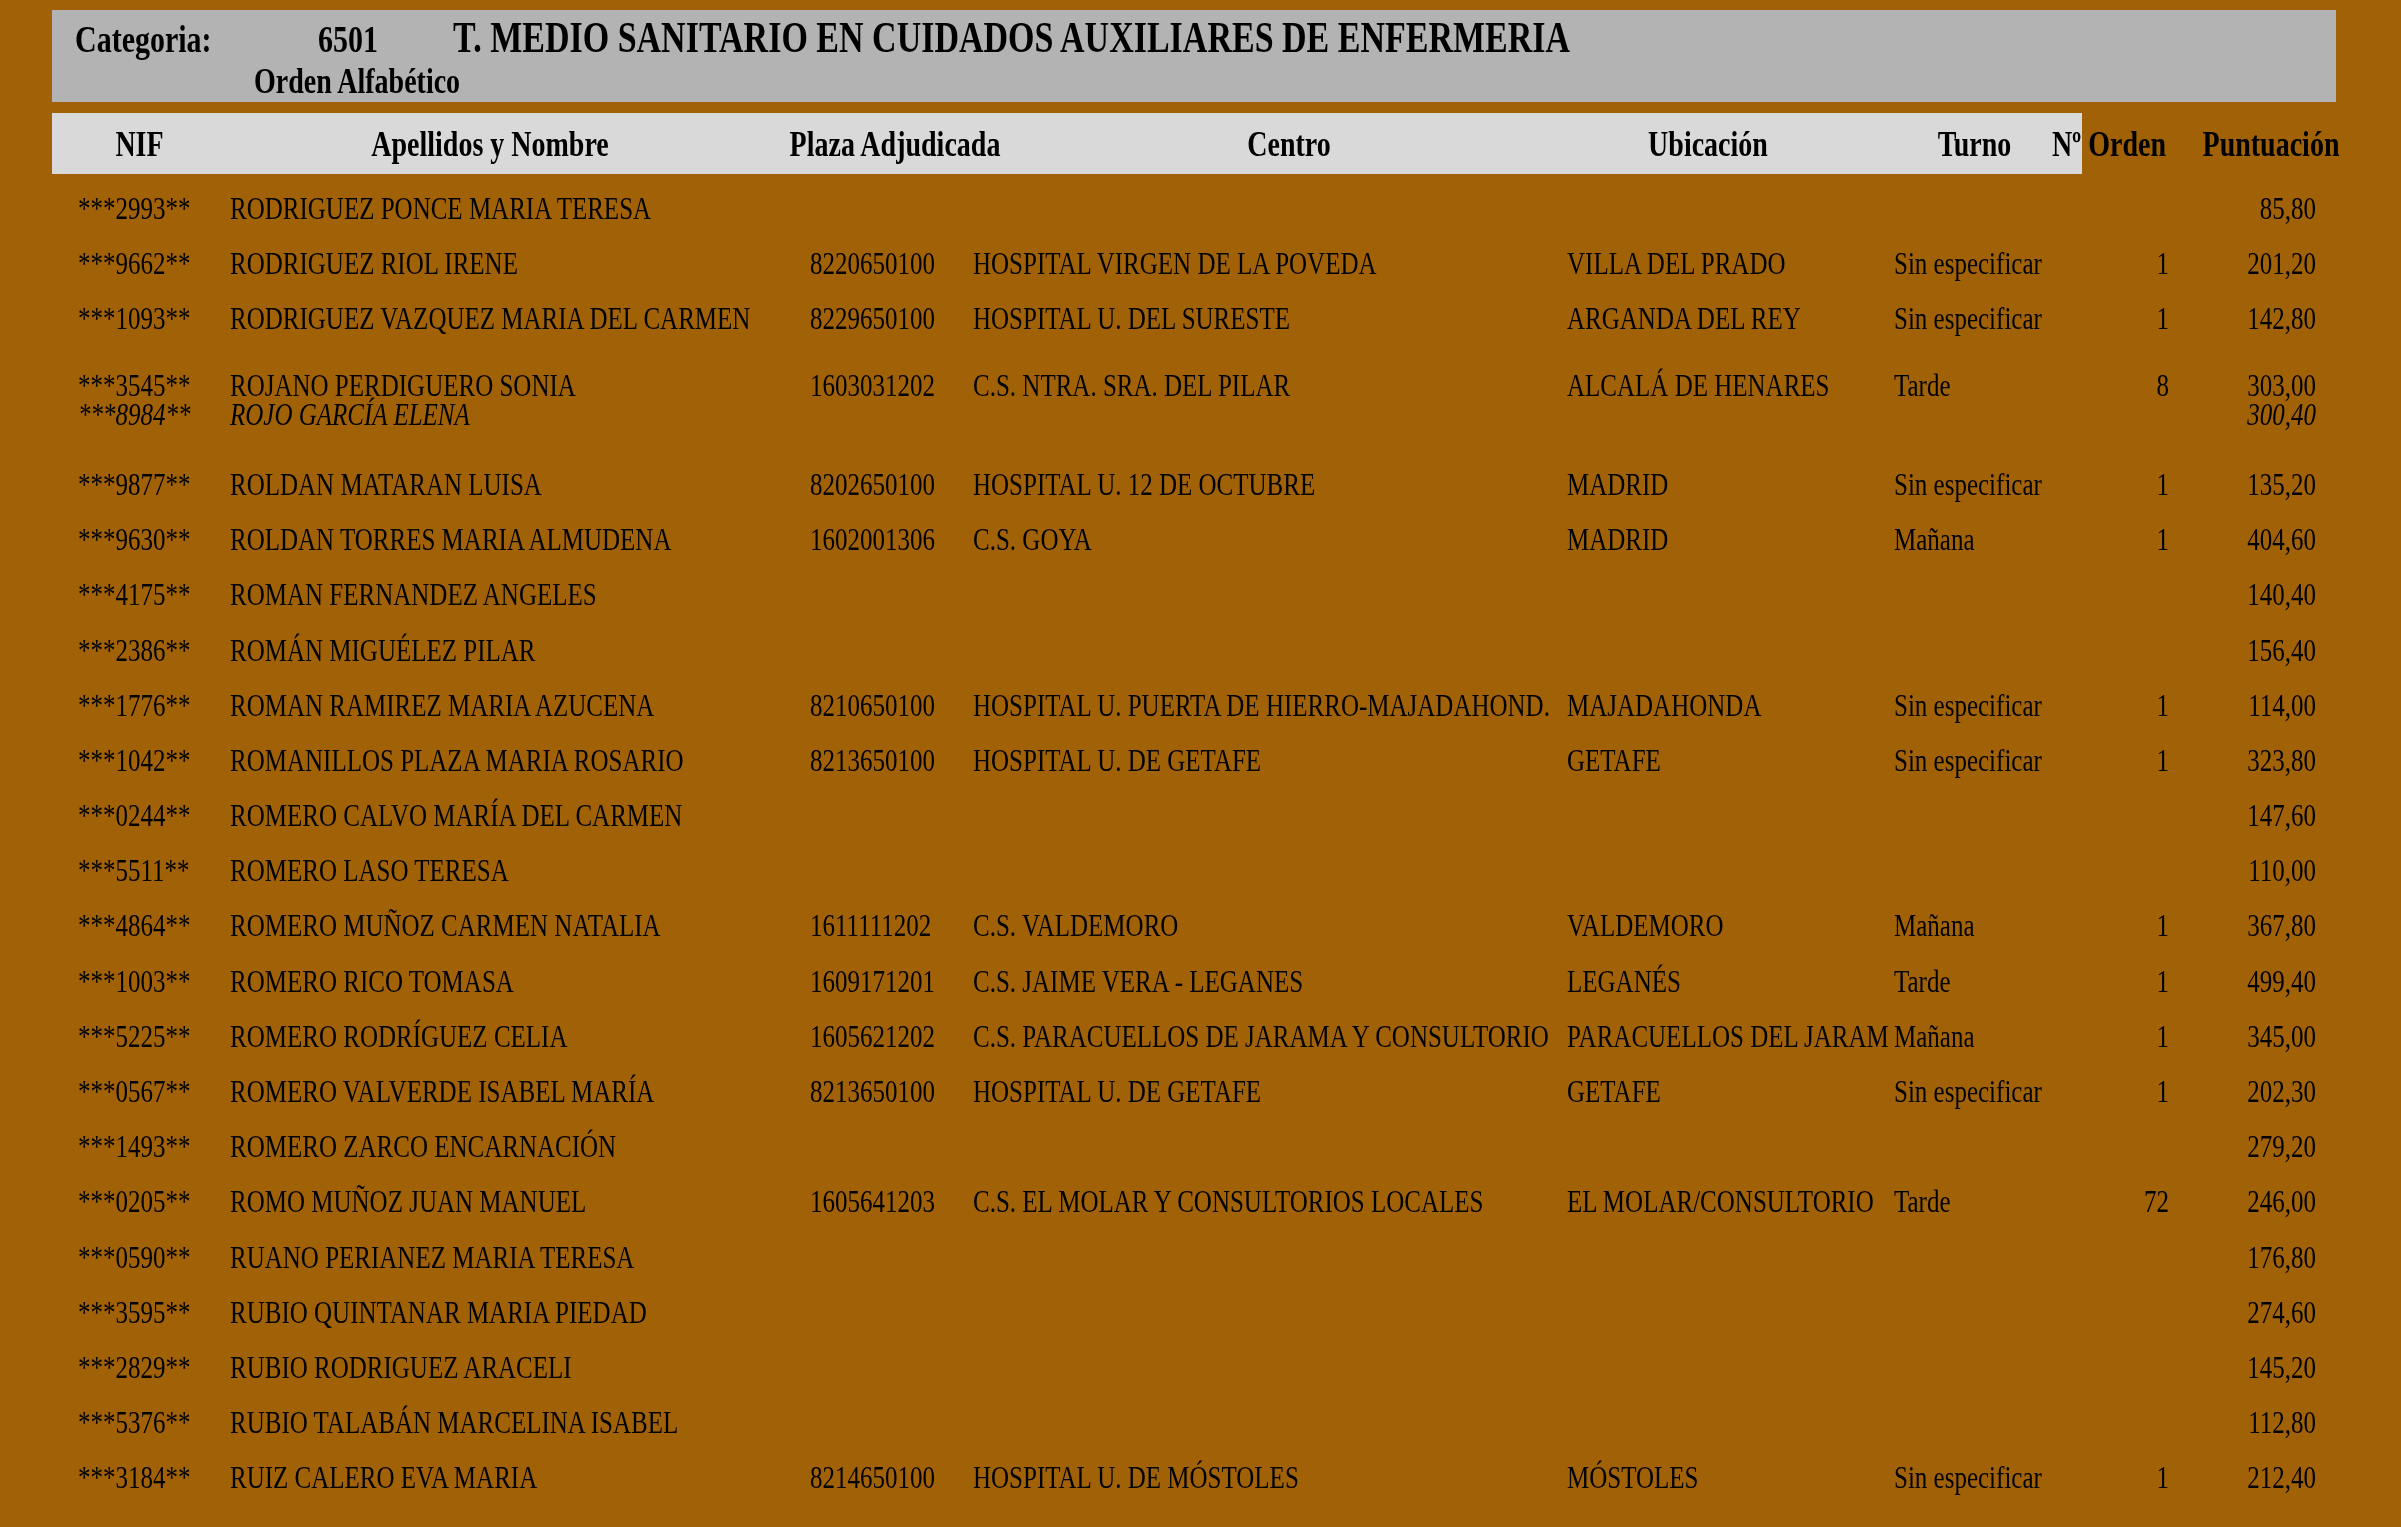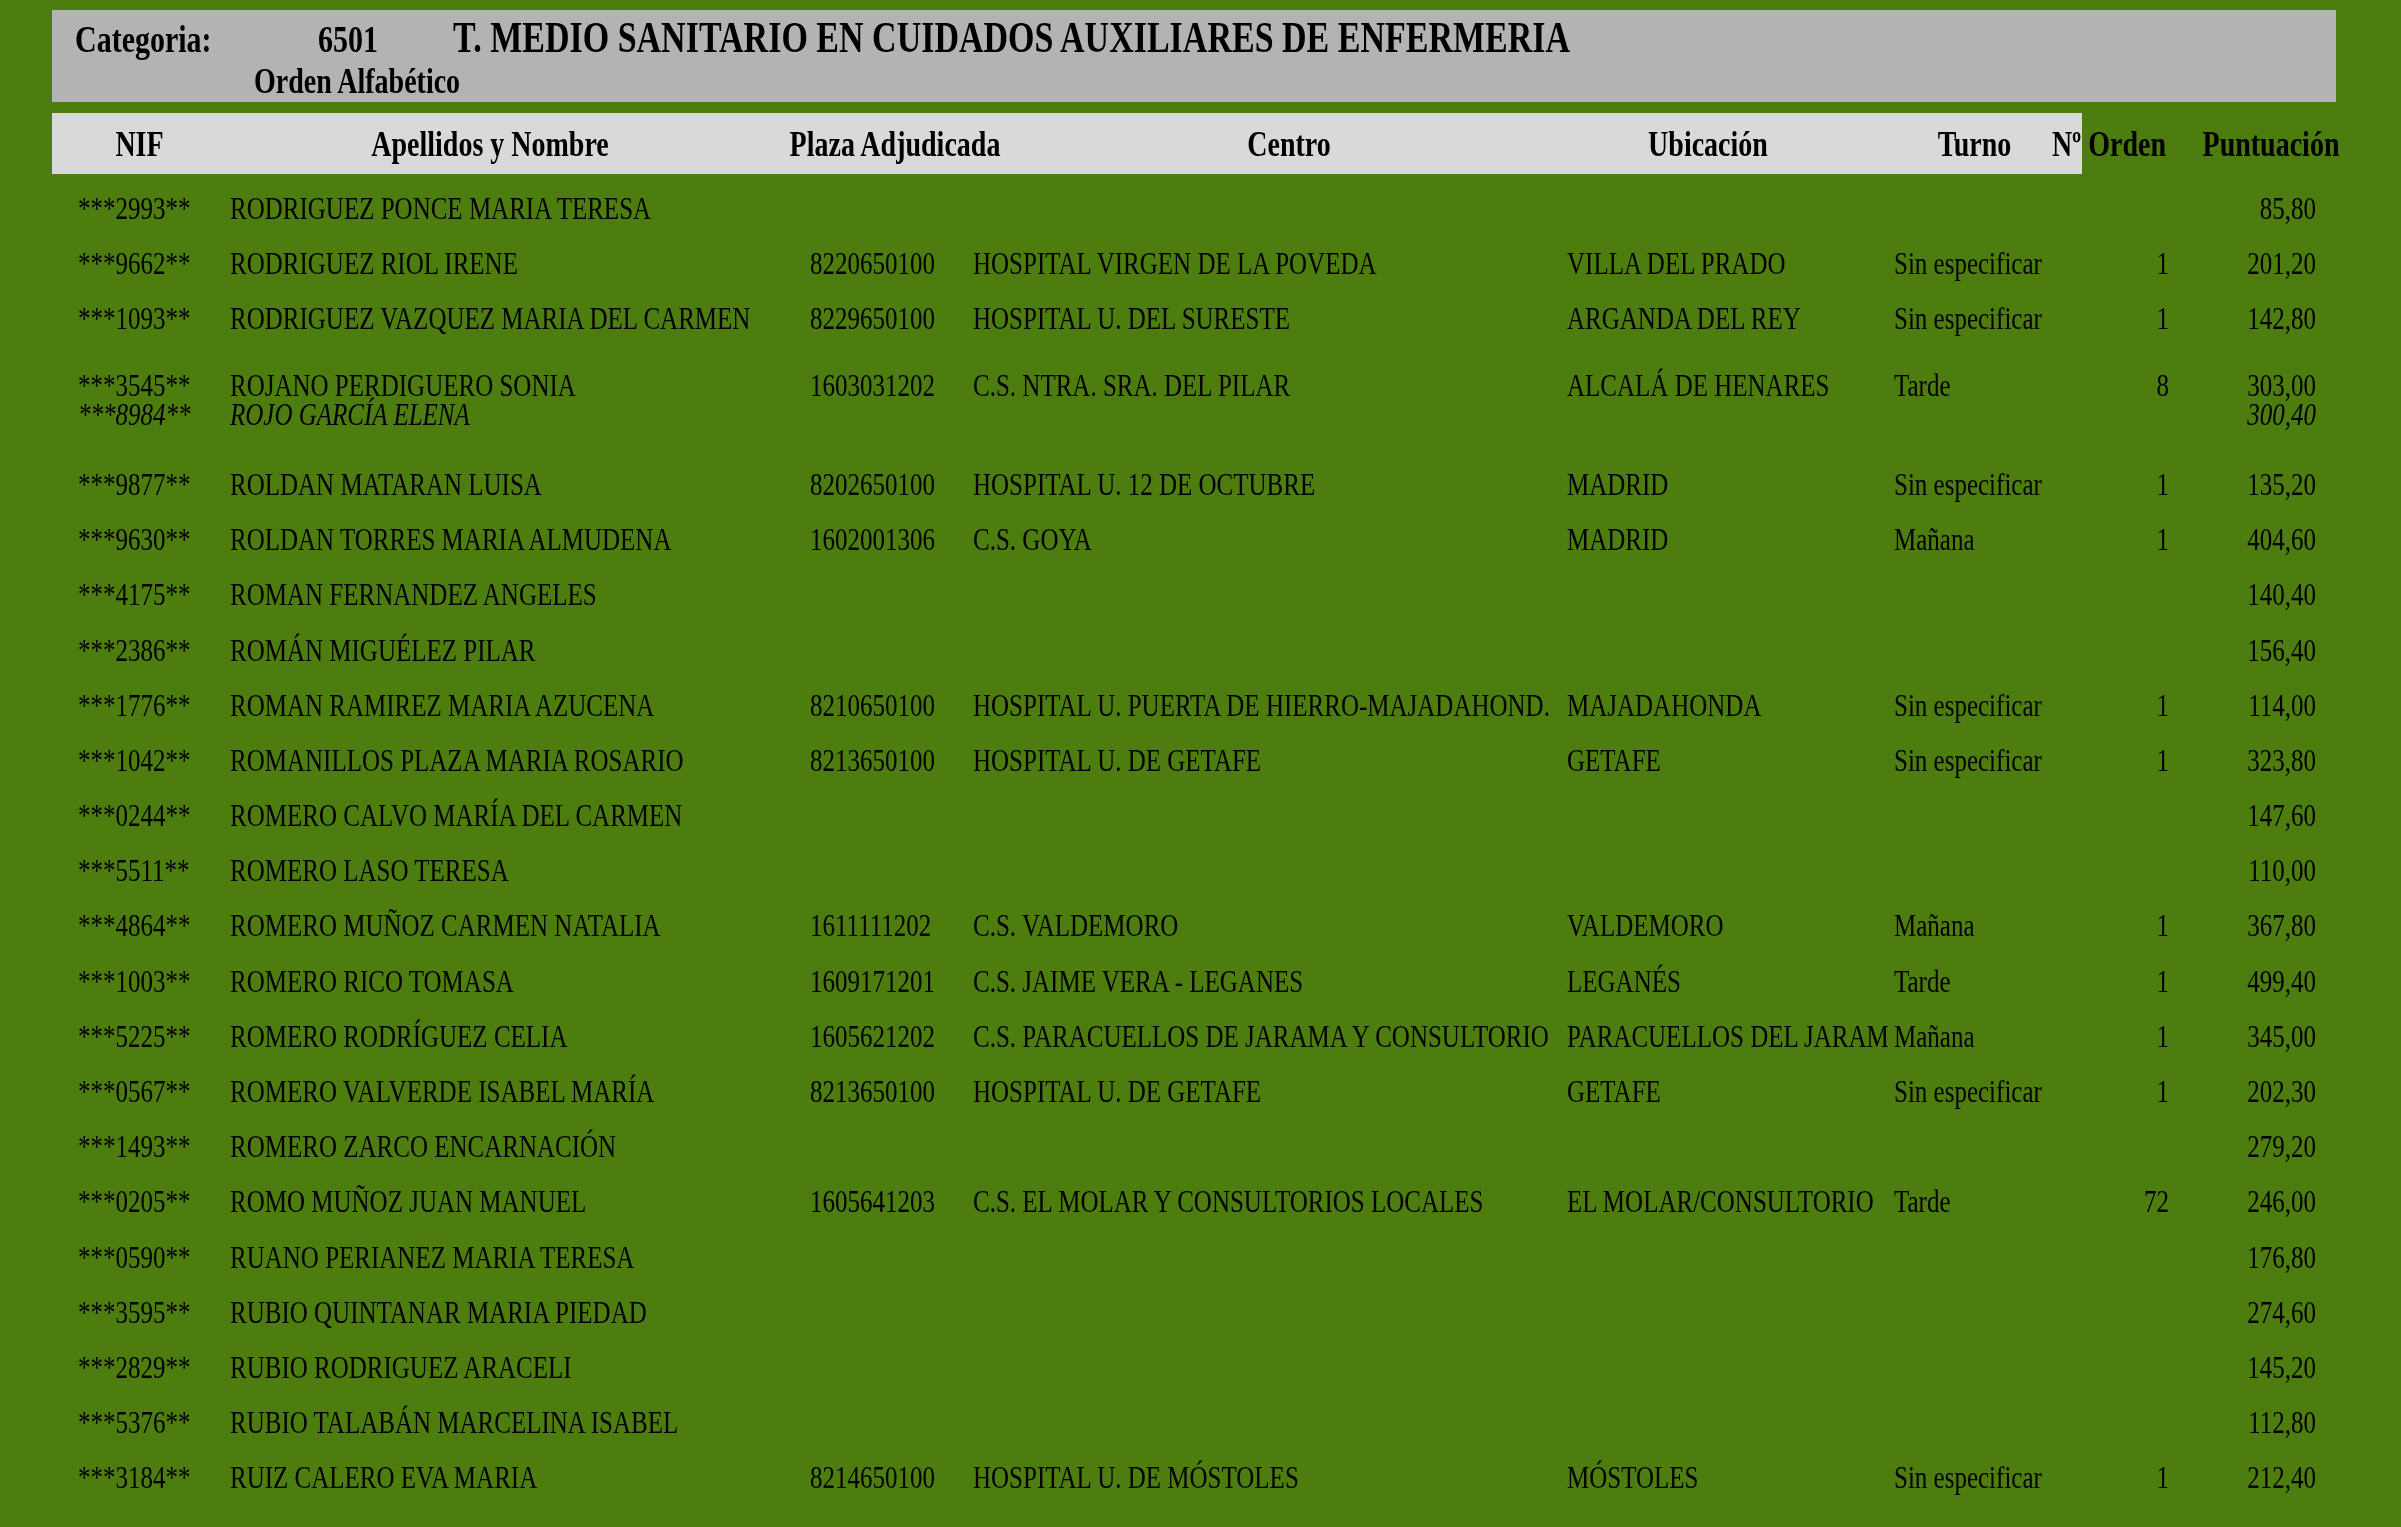--- a/index.html
+++ b/index.html
@@ -77,21 +77,21 @@
   .c-plaza{left:810px; width:160px;}
   .c-centro{left:973px; width:588px;}
   .c-ubicacion{left:1567px; width:322px;}
   .c-turno{left:1894px; width:224px;}
   .c-orden{left:2031px; width:138px; text-align:right;}
   .c-punt{left:2178px; width:138px; text-align:right;}
 </style>
 </head>
 <body>
 
-<div id="page" style="background: #4d7c0f; color: rgb(0, 0, 0);">
+<div id="page" style="background: #a16207; color: rgb(0, 0, 0);">
 
   <div id="band1" style="background: rgb(179, 179, 179);">
     <span class="t cat-label">Categoria:</span>
     <span class="t cat-code">6501</span>
     <span class="t cat-title">T. MEDIO SANITARIO EN CUIDADOS AUXILIARES DE ENFERMERIA</span>
     <span class="t order-label">Orden Alfabético</span>
   </div>
 
   <div id="band2" style="background: rgb(217, 217, 217);">
     <span class="h h-nif">NIF</span>

